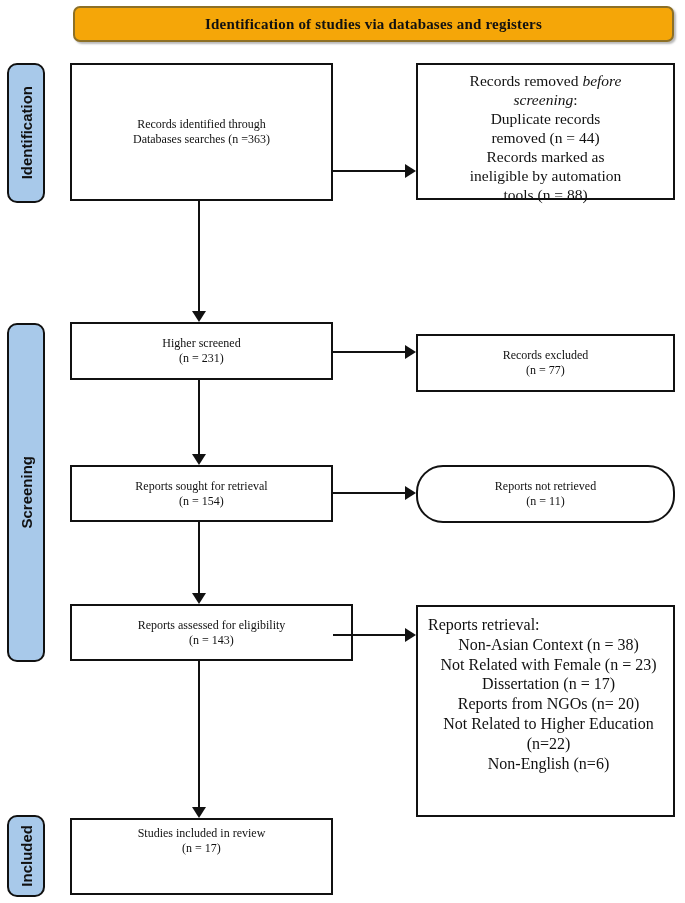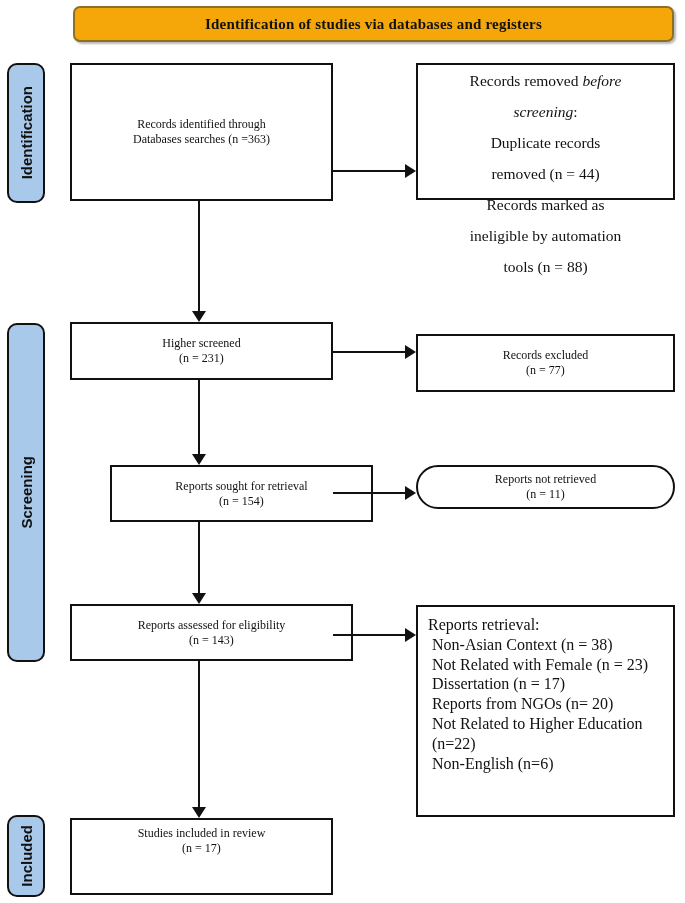--- a/index.html
+++ b/index.html
@@ -23,34 +23,34 @@
   }
   .stage .vtext { writing-mode:vertical-rl; transform:rotate(180deg); white-space:nowrap; }
   .node {
     position:absolute; background:#fff; border:2px solid #111;
     font-size:12px; line-height:1.24;
     display:flex; flex-direction:column;
   }
   .node.center-all { align-items:center; justify-content:center; text-align:center; }
   .node.top-center { align-items:center; justify-content:flex-start; text-align:center; padding-top:6px; }
   .node.left-list { align-items:stretch; justify-content:flex-start; text-align:left; padding:8px 8px 8px 10px; font-size:16px; }
-  .reason { margin-left:4px; }
+  .reason { margin-left:4px;text-align:center; }
   .vline { position:absolute; left:198px; width:2px; background:#111; }
   .hline { position:absolute; left:333px; width:74px; height:2px; background:#111; }
   .head-down {
     position:absolute; left:192px; width:0; height:0;
     border-left:7px solid transparent; border-right:7px solid transparent;
     border-top:11px solid #111;
   }
   .head-right {
     position:absolute; left:405px; width:0; height:0;
     border-top:7px solid transparent; border-bottom:7px solid transparent;
     border-left:11px solid #111;
   }
-  .r1pad { padding-top:4px; font-size:15.5px; line-height:1.23;gap:12px; }
+  .r1pad { padding-top:4px; font-size:15.5px; line-height:1.23; }
 </style>
 </head>
 <body>
 
 <div class="canvas">
 
   <div class="banner">
     <span>Identification of studies via databases and registers</span>
   </div>
 
@@ -67,21 +67,21 @@
   <div class="node center-all" style="left:70px; top:63px; width:263px; height:138px; border-width:2.5px;">
     <div>Records identified through</div>
     <div>Databases searches (n =363)</div>
   </div>
 
   <div class="node center-all" style="left:70px; top:322px; width:263px; height:58px;">
     <div>Higher screened</div>
     <div>(n = 231)</div>
   </div>
 
-  <div class="node center-all" style="left:70px; top:465px; width:263px; height:57px;margin-left:40px;">
+  <div class="node center-all" style="left:70px; top:465px; width:263px; height:57px;">
     <div>Reports sought for retrieval</div>
     <div>(n = 154)</div>
   </div>
 
   <div class="node center-all" style="left:70px; top:604px; width:283px; height:57px;">
     <div>Reports assessed for eligibility</div>
     <div>(n = 143)</div>
   </div>
 
   <div class="node top-center" style="left:70px; top:818px; width:263px; height:77px; border-width:2.5px;">
@@ -97,21 +97,21 @@
     <div>Records marked as</div>
     <div>ineligible by automation</div>
     <div>tools (n = 88)</div>
   </div>
 
   <div class="node center-all" style="left:416px; top:334px; width:259px; height:58px;">
     <div>Records excluded</div>
     <div>(n = 77)</div>
   </div>
 
-  <div class="node center-all" style="left:416px; top:465px; width:259px; height:44px;border-radius:27px;">
+  <div class="node center-all" style="left:416px; top:465px; width:259px; height:58px;border-radius:27px;">
     <div>Reports not retrieved</div>
     <div>(n = 11)</div>
   </div>
 
   <div class="node left-list" style="left:416px; top:605px; width:259px; height:212px;">
     <div>Reports retrieval:</div>
     <div class="reason">Non-Asian Context (n = 38)</div>
     <div class="reason">Not Related with Female (n = 23)</div>
     <div class="reason">Dissertation (n = 17)</div>
     <div class="reason">Reports from NGOs (n= 20)</div>

